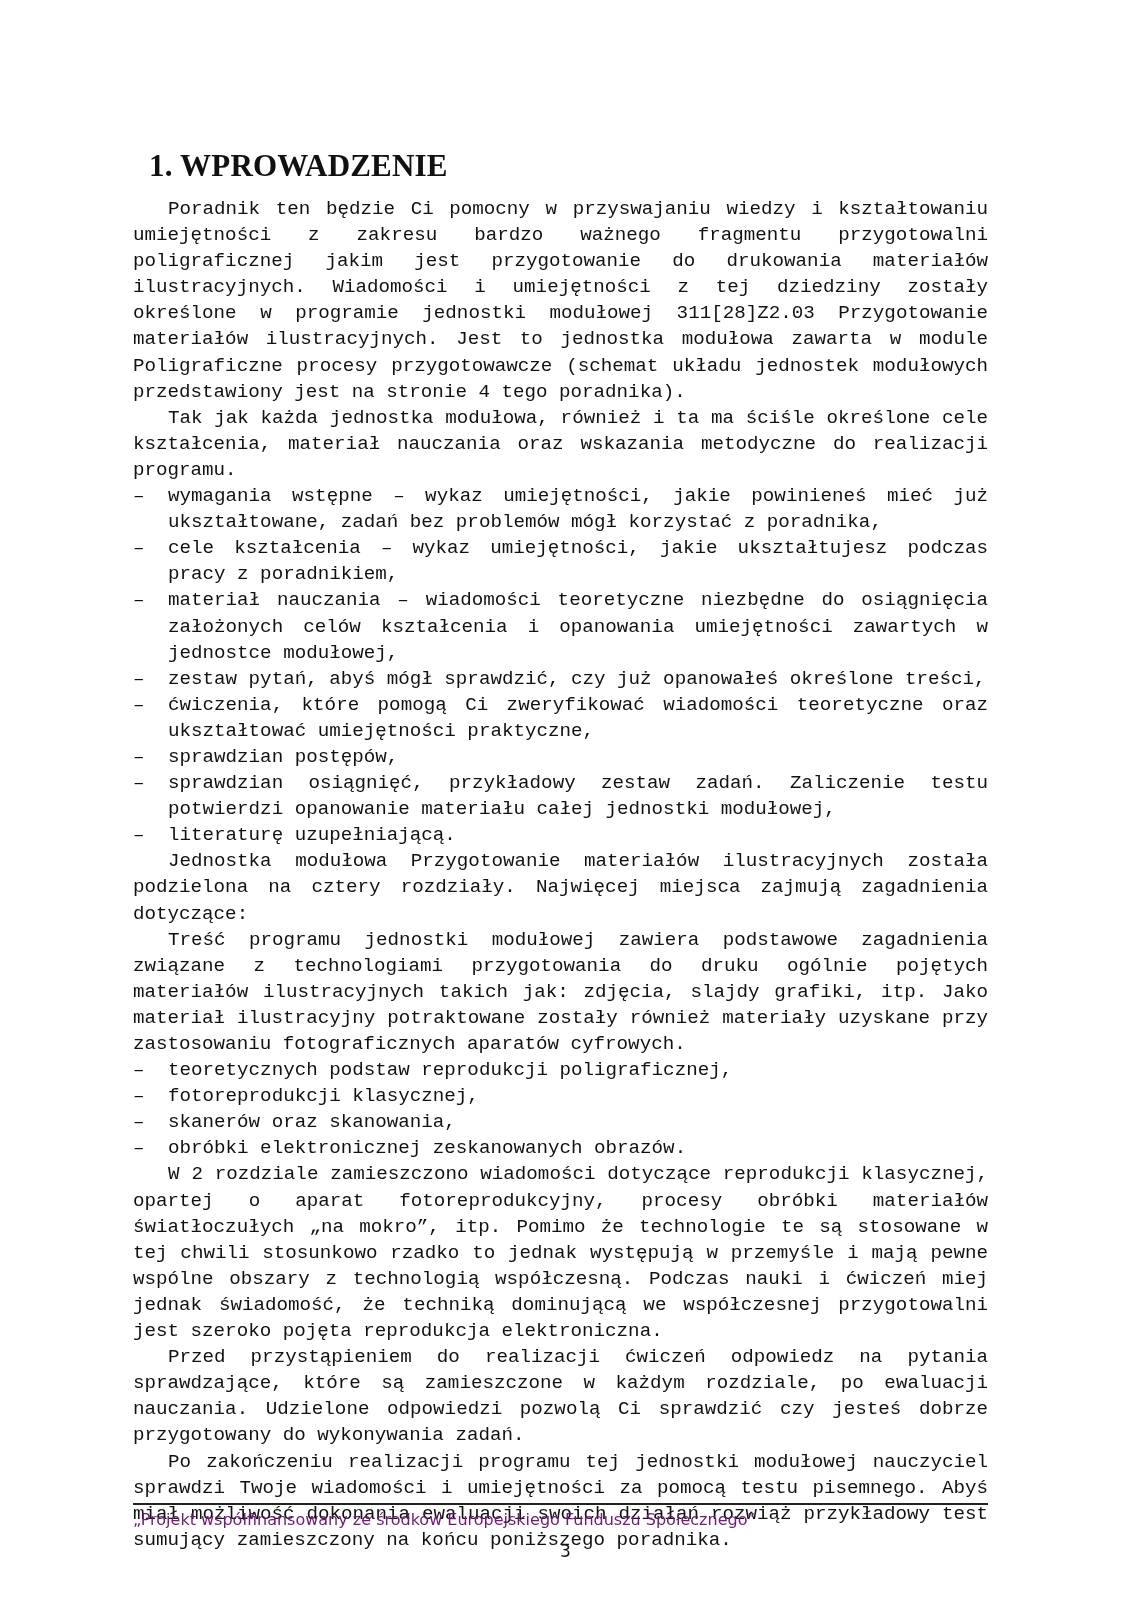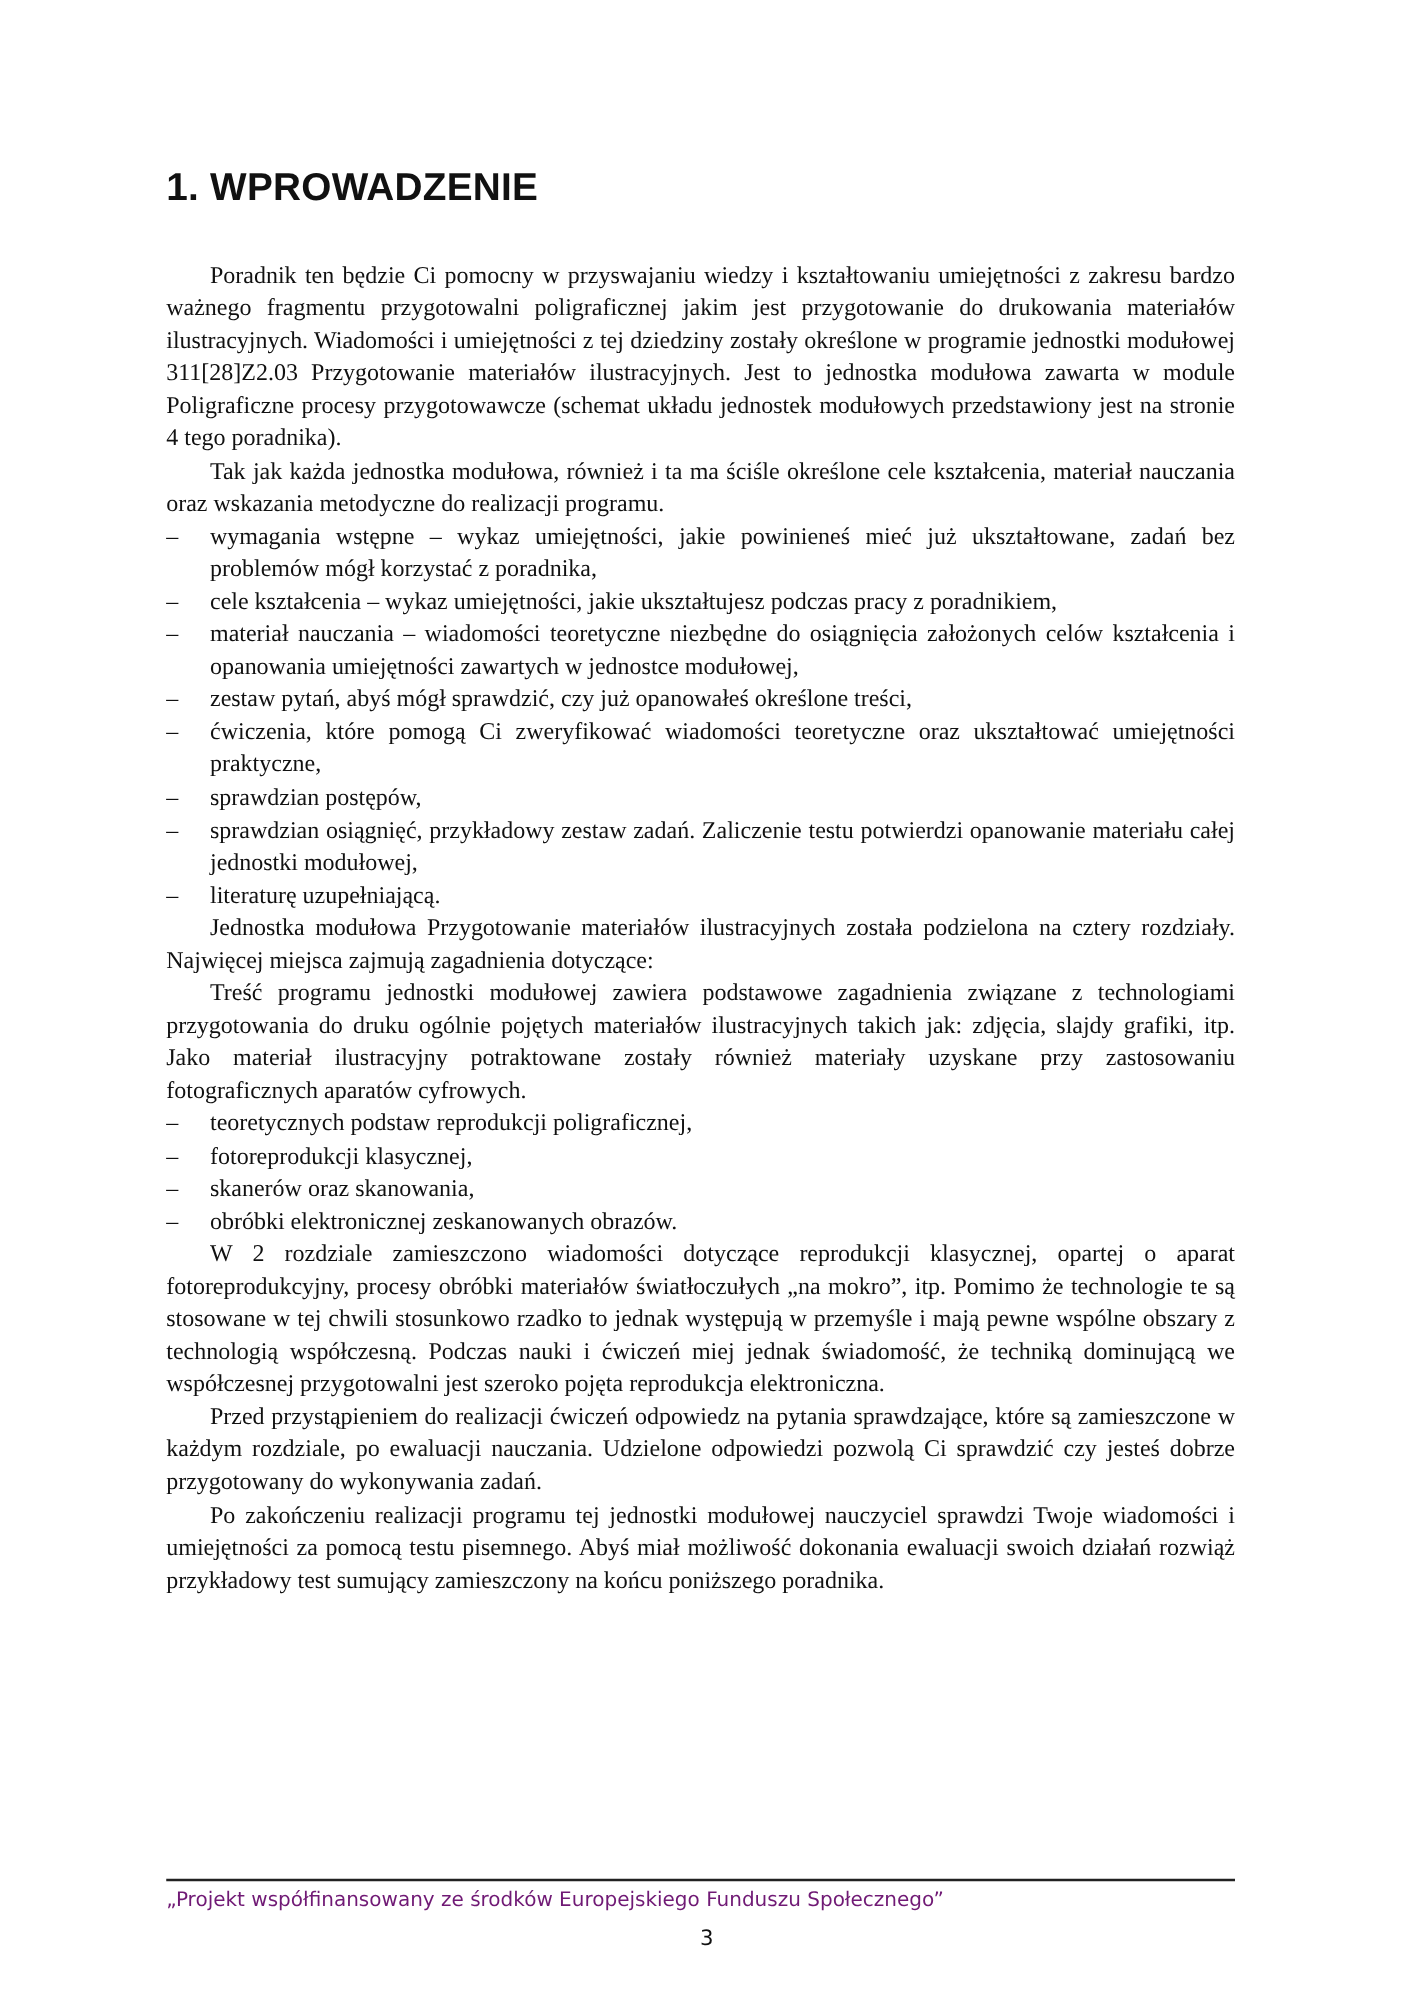--- a/index.html
+++ b/index.html
@@ -1,25 +1,25 @@
 <!DOCTYPE html>
 <html><head>
 <meta charset="utf-8">
 <style>
   html, body { margin: 0; padding: 0; background: #ffffff; }
   body { width: 1131px; height: 1600px; position: relative; overflow: hidden; color: #111; }
   .page { position: absolute; left: 0; top: 0; width: 1131px; height: 1600px; }
   .title {
     position: absolute; left: 133px; top: 132px;
-    font-family: Liberation Sans, sans-serif; font-weight: bold; font-size: 31px;
-    letter-spacing: 0.2px; margin: 0;
+    font-family: Liberation Serif, serif; font-weight: bold; font-size: 31px;
+    letter-spacing: 0.2px; margin: 16px;
   }
   .body {
-    position: absolute; left: 133px; top: 208px; width: 855px;
-    font-family: Liberation Serif, serif; font-size: 19.2px; line-height: 26.1px;
+    position: absolute; left: 133px; top: 196px; width: 855px;
+    font-family: Liberation Mono, monospace; font-size: 19.2px; line-height: 26.1px;
   }
   .p { text-align: justify; text-indent: 35px; margin: 0; }
   ul.dash { list-style: none; margin: 0; padding: 0; }
   ul.dash li { position: relative; padding-left: 35px; text-align: justify; }
   ul.dash li .bullet { position: absolute; left: 0; top: 0; }
   .footer-rule {
     position: absolute; left: 133px; top: 1503px; width: 855px; height: 2px; background: #222;
   }
   .footer-text {
     position: absolute; left: 133px; top: 1510px;

